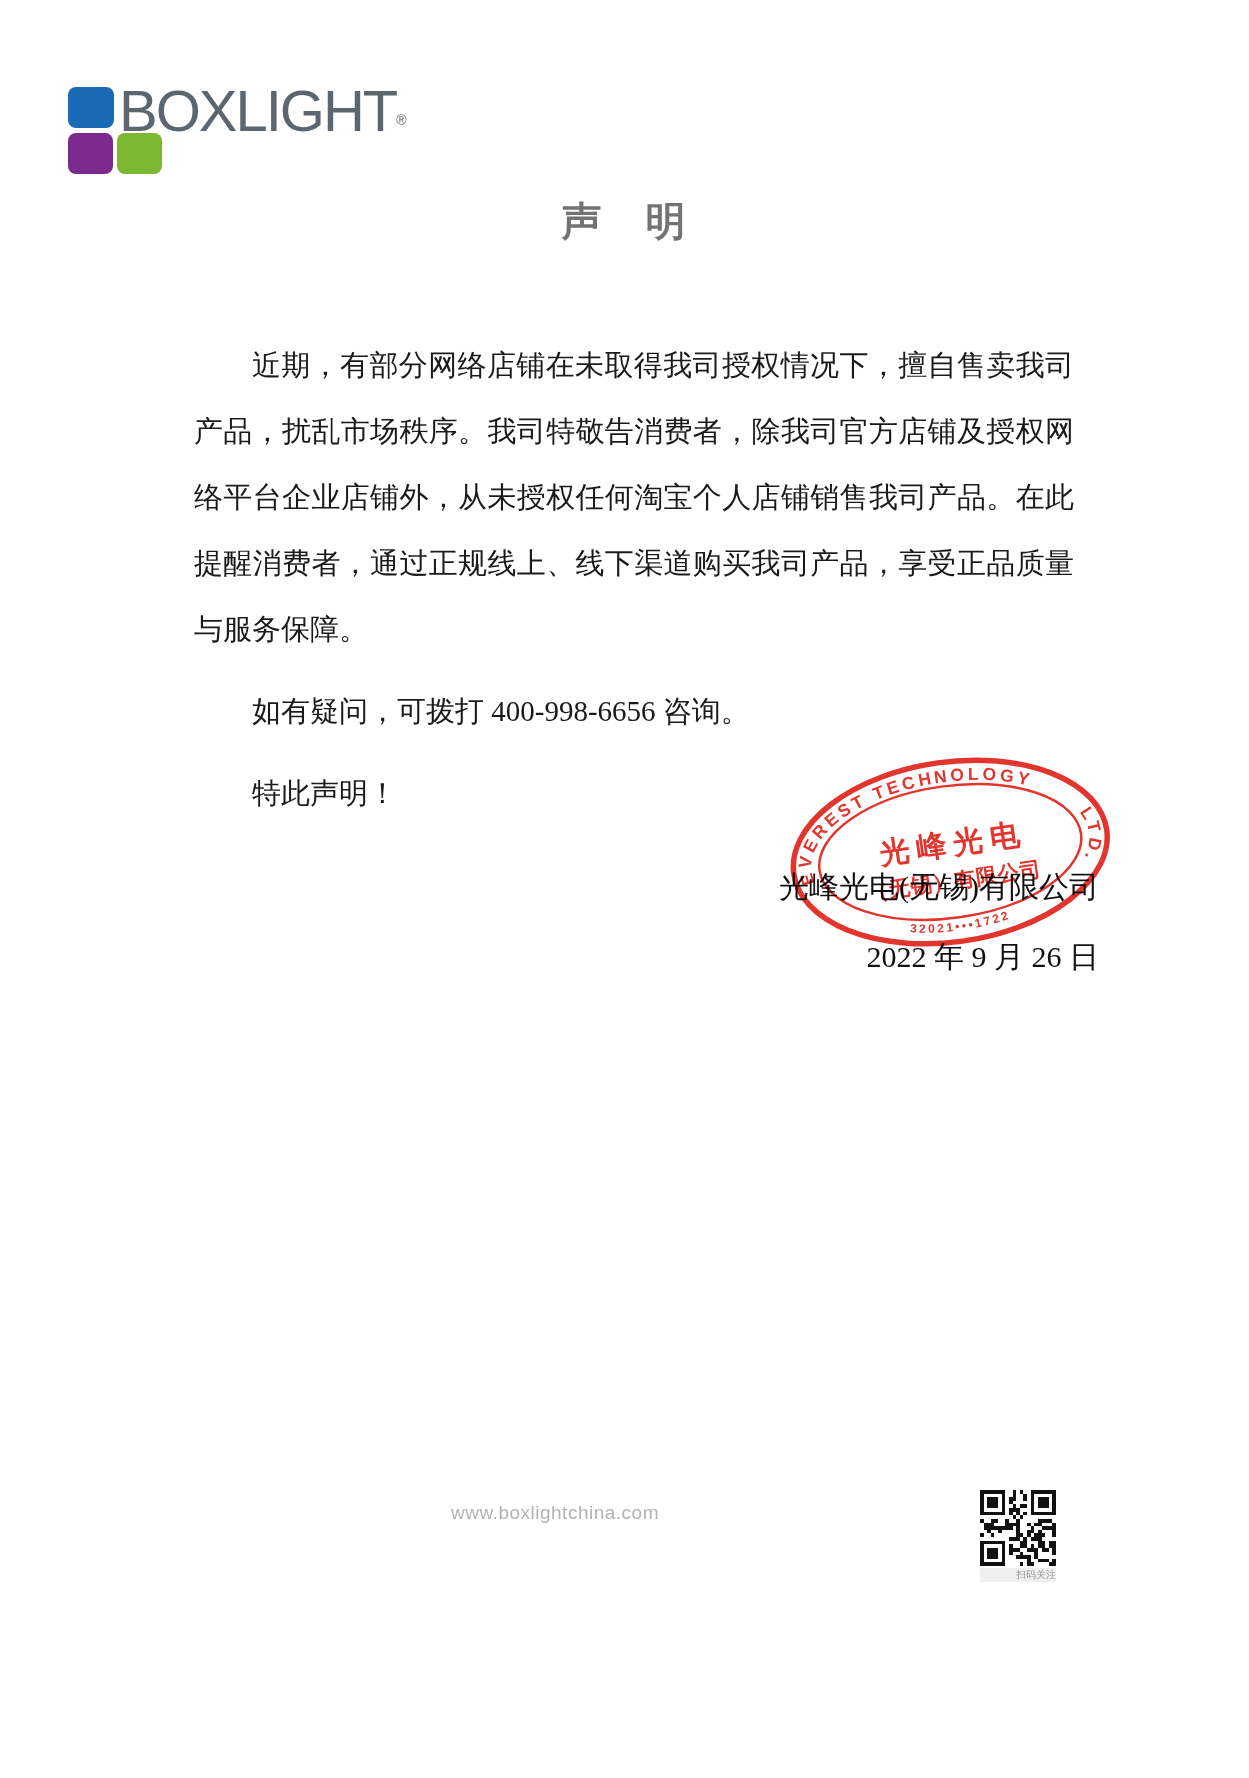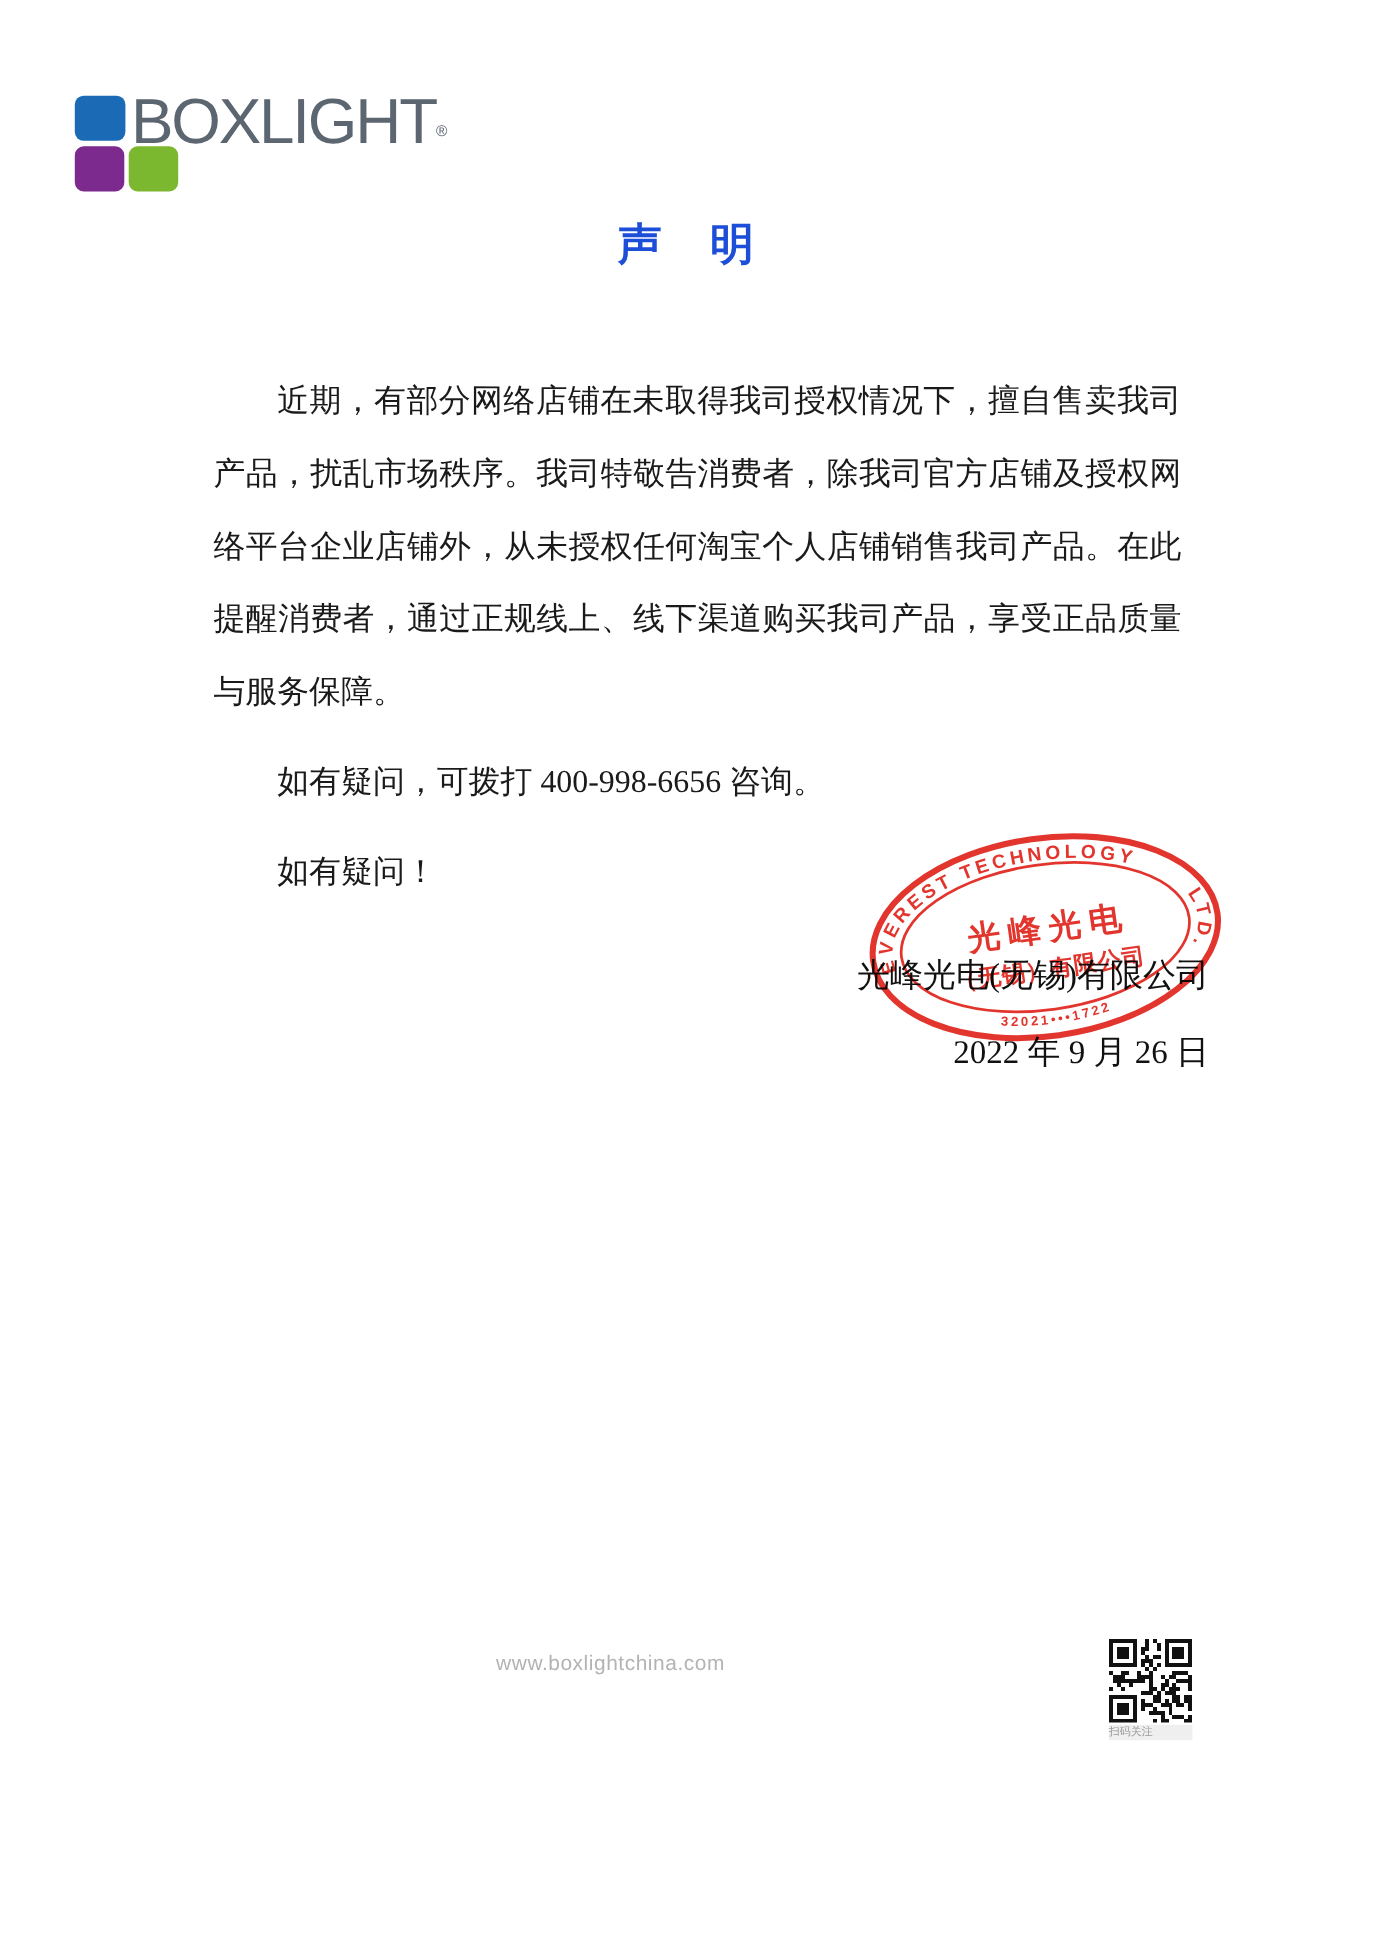--- a/index.html
+++ b/index.html
@@ -20,21 +20,21 @@
   .wordmark{
     position:absolute;left:51px;top:-8px;
     font-family:"Liberation Sans","DejaVu Sans",sans-serif;
     font-weight:normal;font-size:58px;letter-spacing:-2px;color:#5c6670;
     white-space:nowrap;
   }
   .regmark{font-size:14px;letter-spacing:0;vertical-align:6px;}
   
   .title{
     position:absolute;left:0;right:0;top:194px;
-    text-align:center;font-size:40px;font-weight:bold;color:#1d4ed8;
+    text-align:center;font-size:40px;font-weight:bold;color:#737373;
     letter-spacing:2px;
   }
   
   .body{
     position:absolute;left:178px;top:316px;width:912px;
     font-size:29px;line-height:66px;text-align:justify;
   }
   .body p{margin:16px;text-indent:2em;}
   
   .signature{
@@ -49,21 +49,21 @@
     mix-blend-mode:multiply;
     opacity:.92;
   }
   
   .footer-url{
     position:absolute;left:451px;top:1502px;
     font-family:"Liberation Sans","DejaVu Sans",sans-serif;
     font-size:19px;letter-spacing:.5px;color:#b3b3b3;
     white-space:nowrap;
   }
-  .qr-wrap{position:absolute;left:1008px;top:1490px;width:76px;text-align:left;}
+  .qr-wrap{position:absolute;left:980px;top:1490px;width:76px;text-align:right;}
   .qr-wrap svg{display:block;width:76px;height:76px;}
   .qr-caption{
     margin-top:2px;display:block;
     font-family:"Liberation Sans","DejaVu Sans",sans-serif;
     font-size:10px;color:#9a9a9a;background:#efefef;line-height:14px;
   }
 </style>
 </head>
 <body>
 
@@ -74,21 +74,21 @@
     <div class="sq sq-purple"></div>
     <div class="sq sq-green"></div>
     <div class="wordmark"><span>BOXLIGHT</span><span class="regmark">®</span></div>
   </div>
 
   <div class="title">声　明</div>
 
   <div class="body">
     <p>近期，有部分网络店铺在未取得我司授权情况下，擅自售卖我司产品，扰乱市场秩序。我司特敬告消费者，除我司官方店铺及授权网络平台企业店铺外，从未授权任何淘宝个人店铺销售我司产品。在此提醒消费者，通过正规线上、线下渠道购买我司产品，享受正品质量与服务保障。</p>
     <p>如有疑问，可拨打 400-998-6656 咨询。</p>
-    <p>如有疑问！</p>
+    <p>特此声明！</p>
   </div>
 
   <div class="signature">
     <div>光峰光电(无锡)有限公司</div>
     <div>2022 年 9 月 26 日</div>
   </div>
 
   <svg class="stamp" viewBox="0 0 340 200" width="340" height="200">
     <defs>
       <path id="arcTop" d="M 40,128 A 140 70 0 1 1 300,128"></path>

